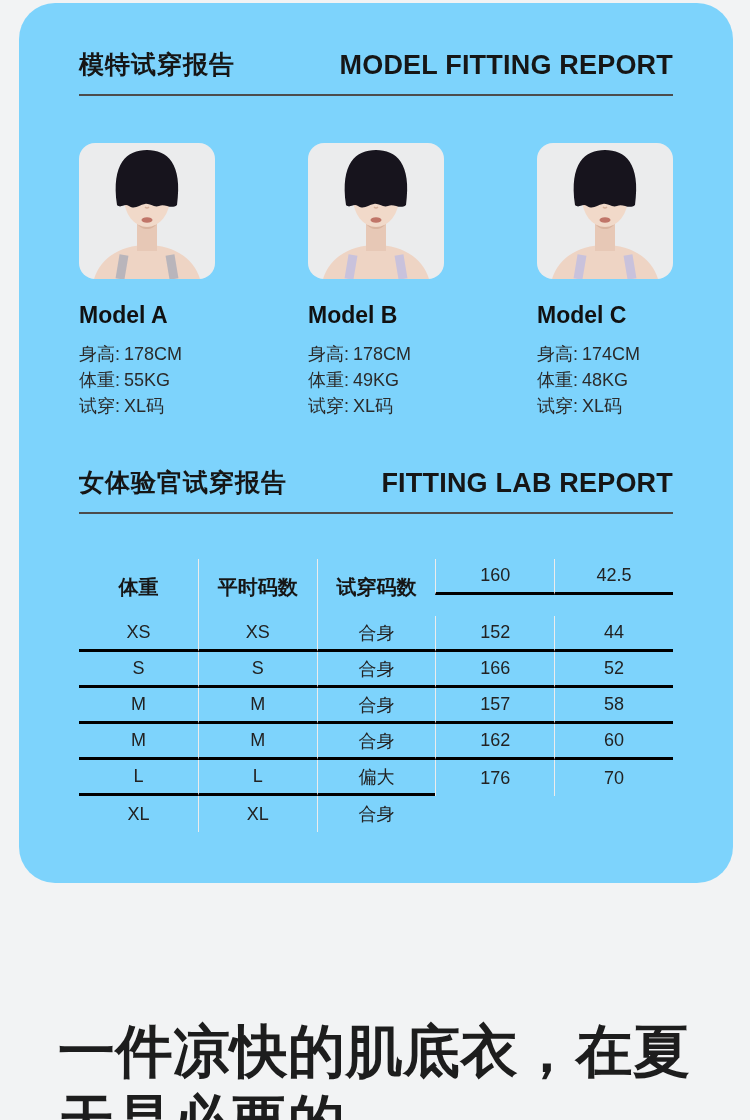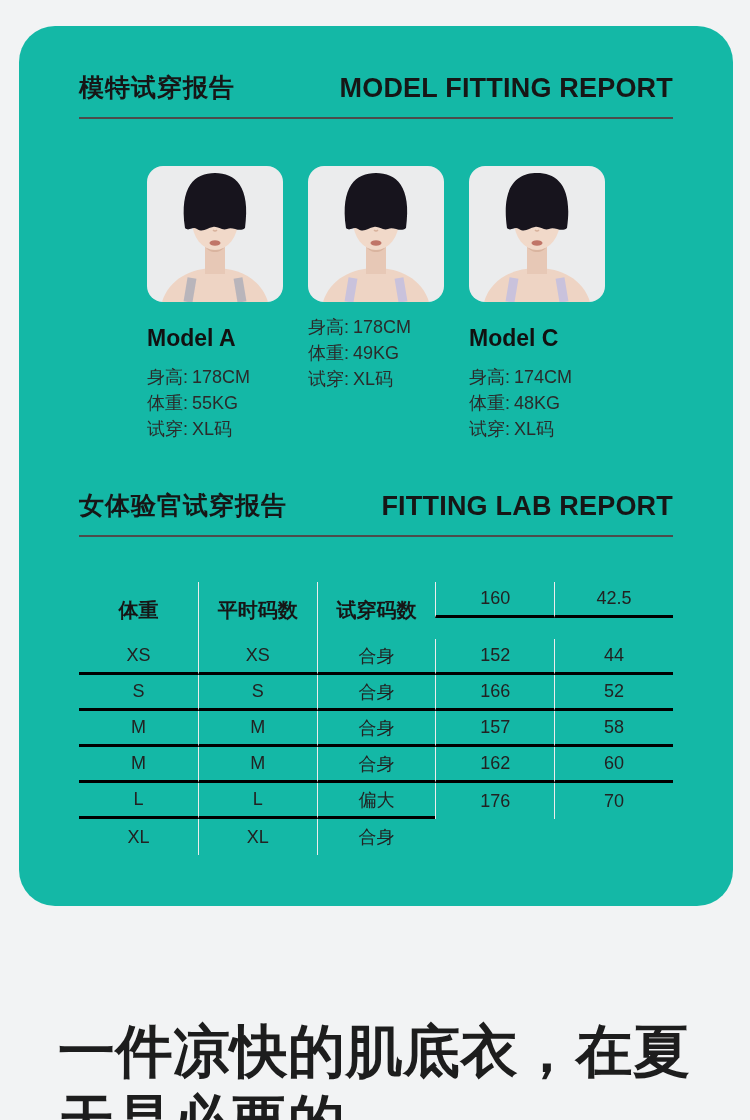--- a/index.html
+++ b/index.html
@@ -5,32 +5,32 @@
   * { margin:0; padding:0; box-sizing:border-box; }
   html,body { width:750px; height:1120px; }
   body {
     font-family:"Liberation Sans","DejaVu Sans",sans-serif;
     background:#f2f3f4;
     position:relative;
     overflow:hidden;
     color:#1b1b1b;
   }
   .card {
-    position:absolute; left:19px; top:26px;
+    position:absolute; left:19px; top:3px;
     width:714px; height:880px;
-    background:#14b8a6; border-radius:36px;
+    background:#7dd3fc; border-radius:36px;
     padding:45px 60px 0 60px;
   }
   .sec-head {
     display:flex; justify-content:space-between; align-items:flex-end;
     padding-bottom:13px; border-bottom:2px solid #4c4c4c;
   }
   .sec-title-zh { font-size:25px; font-weight:700; color:#161616; letter-spacing:1px; }
   .sec-title-en { font-size:27px; font-weight:700; color:#161616; letter-spacing:0.2px; }
-  .models { margin-top:47px; display:flex; justify-content:center;gap:25px; }
+  .models { margin-top:47px; display:flex; justify-content:space-between;gap:25px; }
   .model { width:136px; }
   svg.photo { display:block; width:136px; height:136px; border-radius:16px; }
   .model-name { margin-top:23px; font-size:23px; font-weight:700; color:#111; }
   .stats { margin-top:12px; font-size:18px; line-height:26px; color:#2b2b2b; }
   .stat-line { white-space:nowrap; }
   .stat-line .val { margin-left:4px; }
   .sec-head.second { margin-top:47px; }
   .ftable {
     margin-top:45px;
     display:grid; grid-template-columns:repeat(5,1fr);
@@ -92,20 +92,21 @@
             <div class="stat-line"><span>身高:</span><span class="val">178CM</span></div>
             <div class="stat-line"><span>体重:</span><span class="val">55KG</span></div>
             <div class="stat-line"><span>试穿:</span><span class="val">XL码</span></div>
           </div>
         </div>
 
         <div class="model">
           <svg class="photo" viewBox="0 0 136 136" color="#c9c2dc">
             <use href="#model-fig"></use>
           </svg>
+          <div class="model-name">Model B</div>
           <div class="stats">
             <div class="stat-line"><span>身高:</span><span class="val">178CM</span></div>
             <div class="stat-line"><span>体重:</span><span class="val">49KG</span></div>
             <div class="stat-line"><span>试穿:</span><span class="val">XL码</span></div>
           </div>
         </div>
 
         <div class="model">
           <svg class="photo" viewBox="0 0 136 136" color="#c9c2dc">
             <use href="#model-fig"></use>

